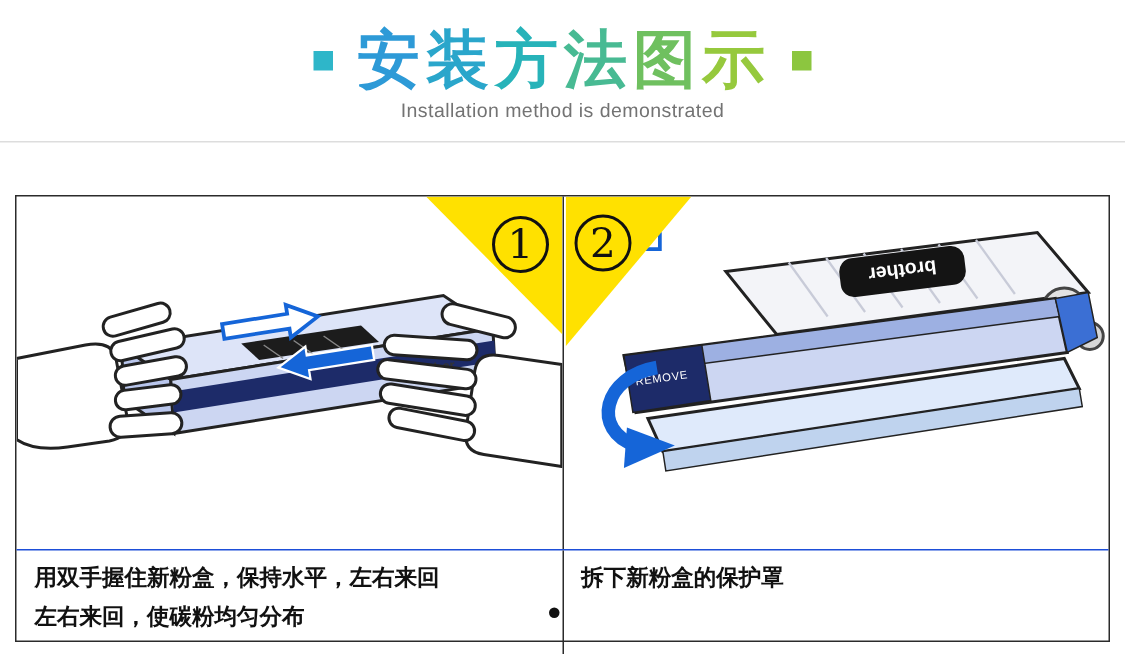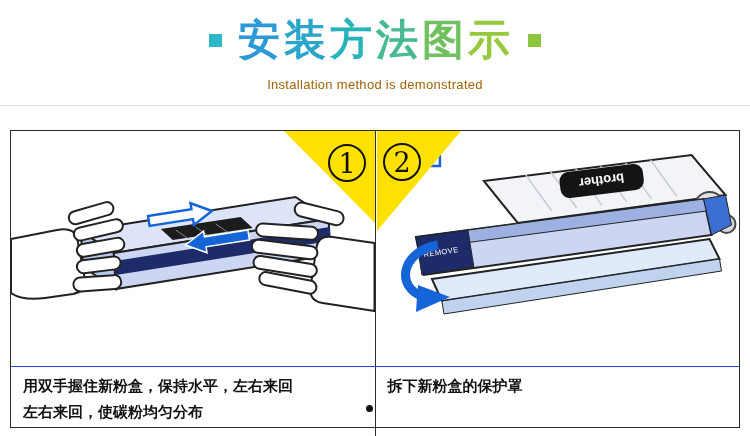--- a/index.html
+++ b/index.html
@@ -5,21 +5,21 @@
   * { box-sizing: border-box; margin: 0; padding: 0; }
   body {
     width: 750px; height: 436px; background: #fff; position: relative; overflow: hidden;
     font-family: "Liberation Sans", "DejaVu Sans", sans-serif; color: #111;
   }
   .header { padding-top: 14px; text-align: center; }
   .title-row { display: flex; align-items: center; justify-content: center; gap: 16px; height: 52px; }
   .title-chars { display: flex; gap: 2px; }
   .title-char { font-size: 42px; font-weight: 700; line-height: 1; letter-spacing: 2px; }
   .accent-sq { width: 13px; height: 13px; display: inline-block; }
-  .subtitle { margin-top: 11px; font-size: 13px; color: #a16207; letter-spacing: .3px; }
+  .subtitle { margin-top: 0; font-size: 13px; color: #737373; letter-spacing: .3px; }
   .top-divider { border: none; border-top: 1px solid #ddd; margin-top: 13px; }
 
   .main-box { position: absolute; left: 10px; top: 130px; width: 730px; height: 298px; border: 1px solid #2b2b2b; background: #fff; }
   .panels { display: flex; height: 235px; position: relative; }
   .panel { flex: 1; position: relative; overflow: hidden; }
   .panel-left { border-right: 1px solid #2b2b2b; }
   .illus { width: 100%; height: 100%; display: block; }
 
   .flag { position: absolute; top: 0; z-index: 2; }
   .flag-1 { left: 273px; width: 91px; height: 92px; clip-path: polygon(0 0, 100% 0, 100% 100%); }

